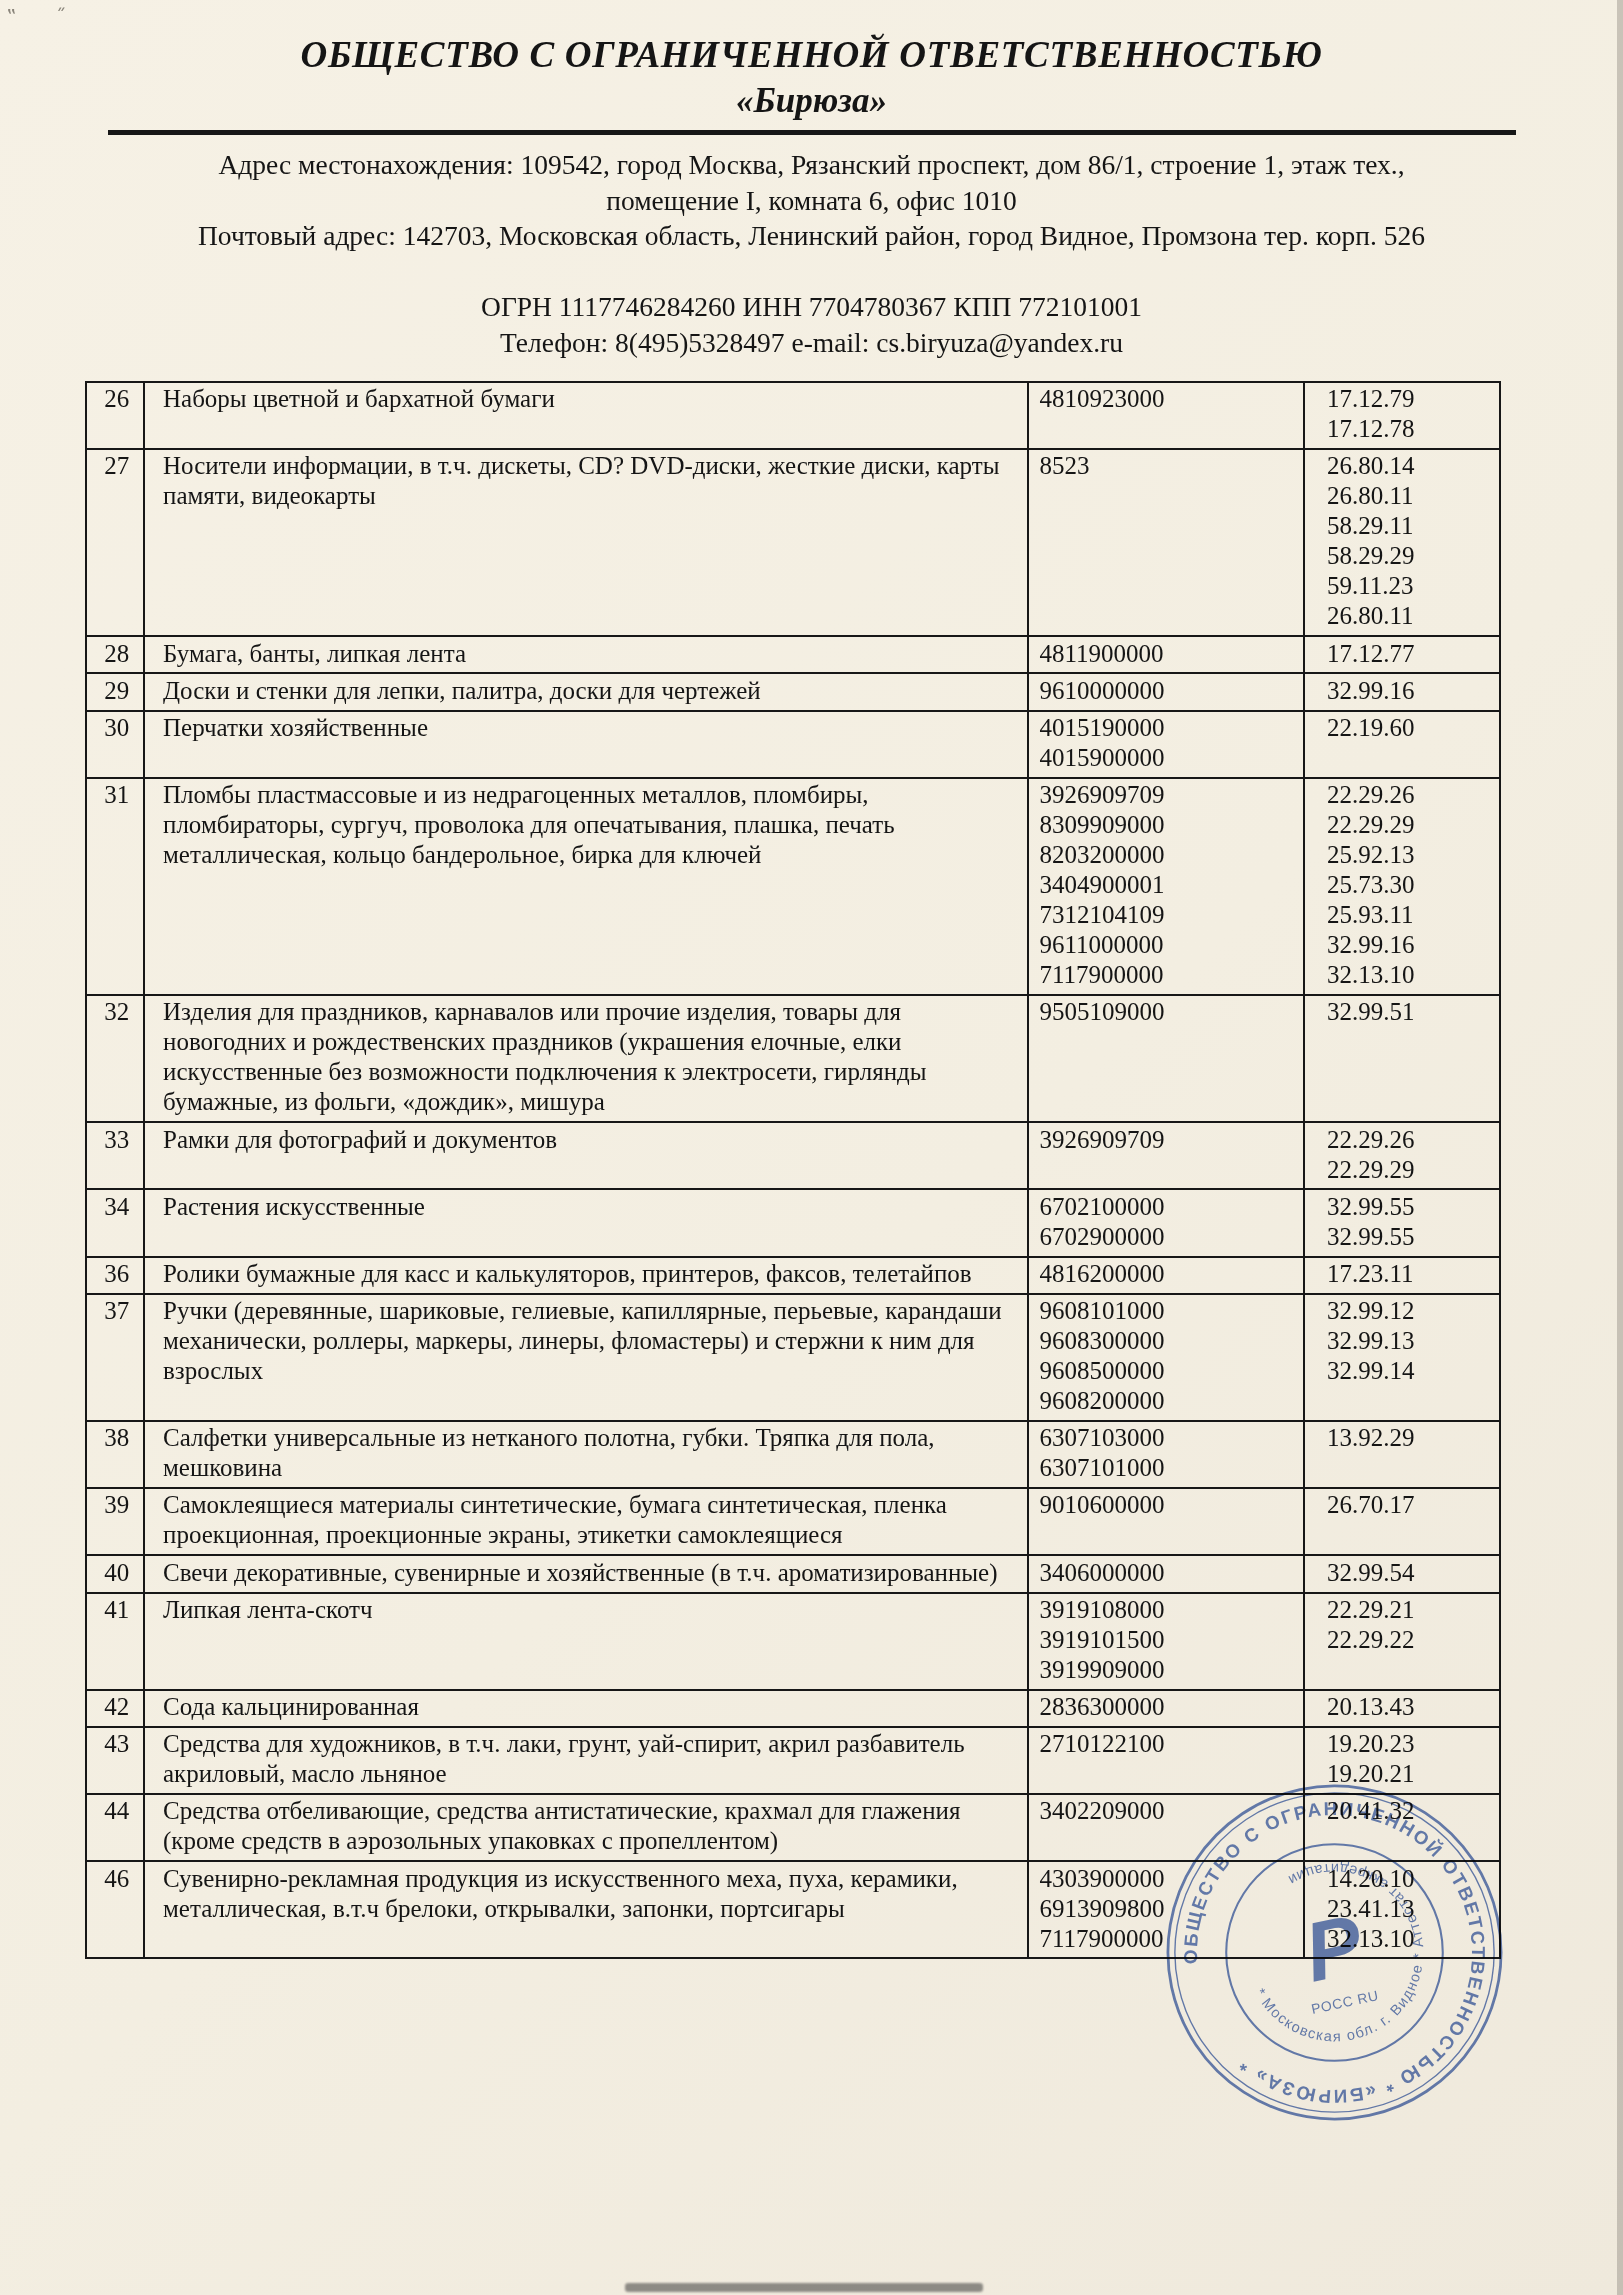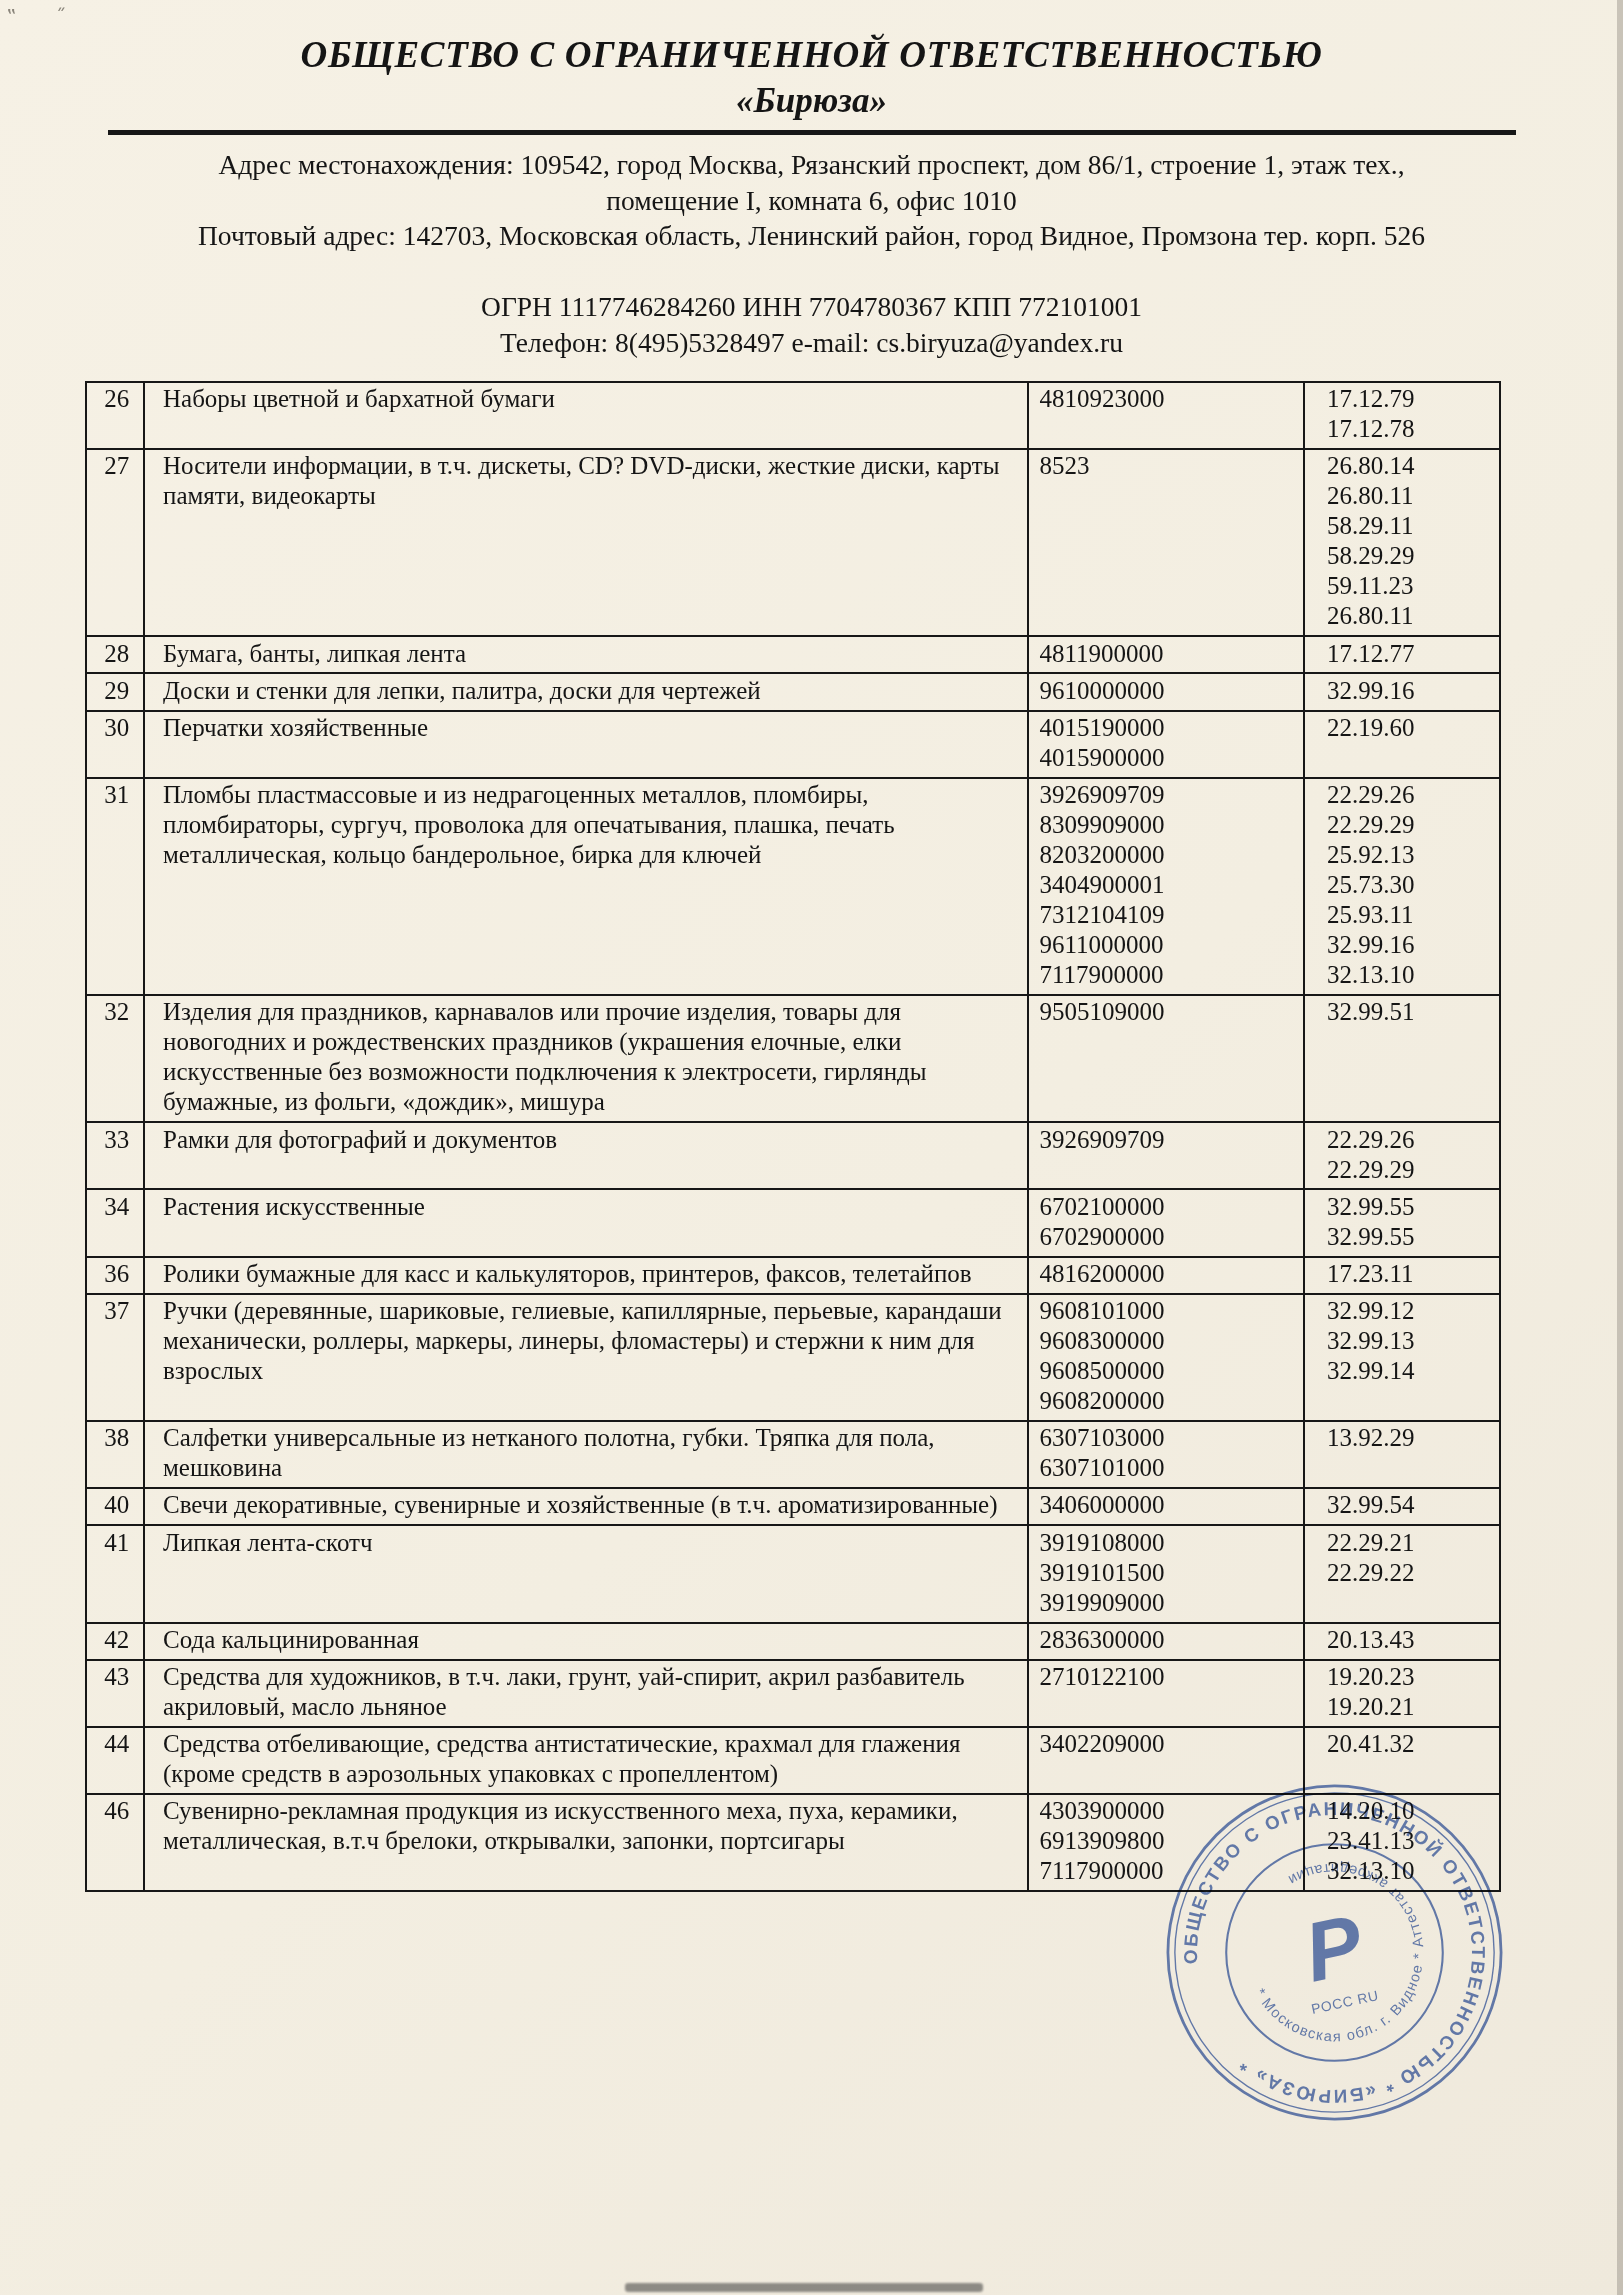--- a/index.html
+++ b/index.html
@@ -255,20 +255,30 @@
     </tr>
         <tr>
       <td class="cell-num">38</td>
       <td class="cell-desc">Салфетки универсальные из нетканого полотна, губки. Тряпка для пола, мешковина</td>
       <td class="cell-codes">
             <div class="code-line">6307103000</div>
             <div class="code-line">6307101000</div>
           </td>
       <td class="cell-okpd">
             <div class="code-line">13.92.29</div>
+          </td>
+    </tr>
+        <tr>
+      <td class="cell-num">39</td>
+      <td class="cell-desc">Самоклеящиеся материалы синтетические, бумага синтетическая, пленка проекционная, проекционные экраны, этикетки самоклеящиеся</td>
+      <td class="cell-codes">
+            <div class="code-line">9010600000</div>
+          </td>
+      <td class="cell-okpd">
+            <div class="code-line">26.70.17</div>
           </td>
     </tr>
         <tr>
       <td class="cell-num">40</td>
       <td class="cell-desc">Свечи декоративные, сувенирные и хозяйственные (в т.ч. ароматизированные)</td>
       <td class="cell-codes">
             <div class="code-line">3406000000</div>
           </td>
       <td class="cell-okpd">
             <div class="code-line">32.99.54</div>

